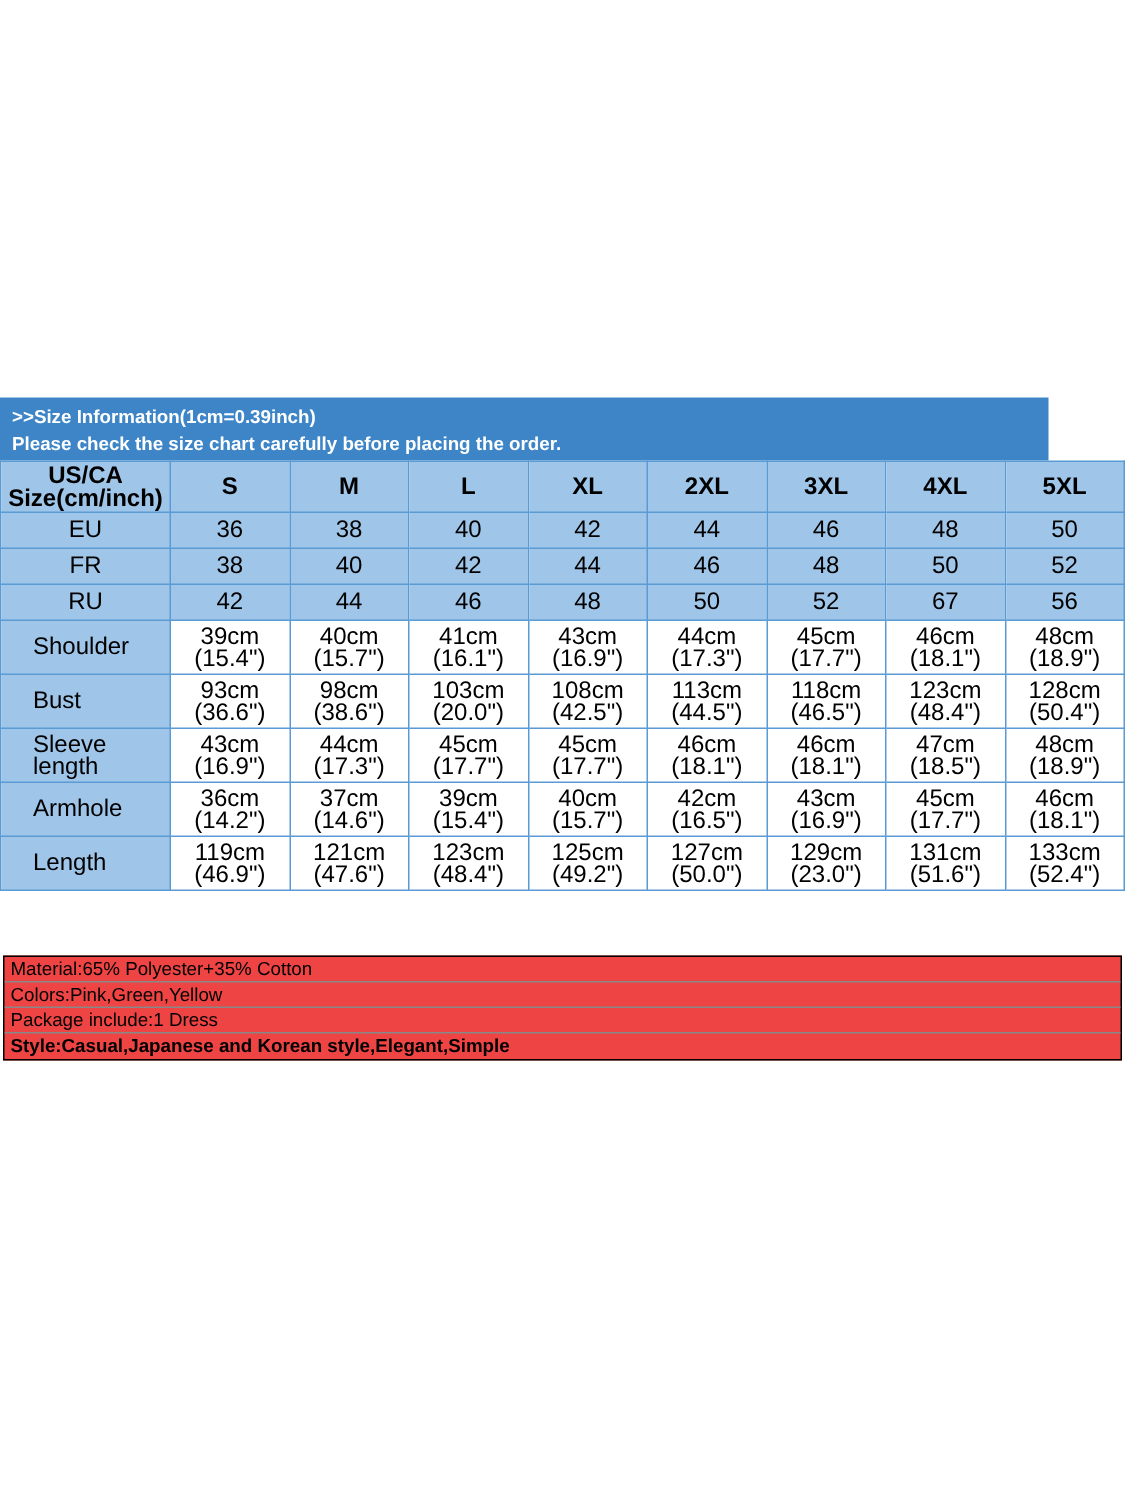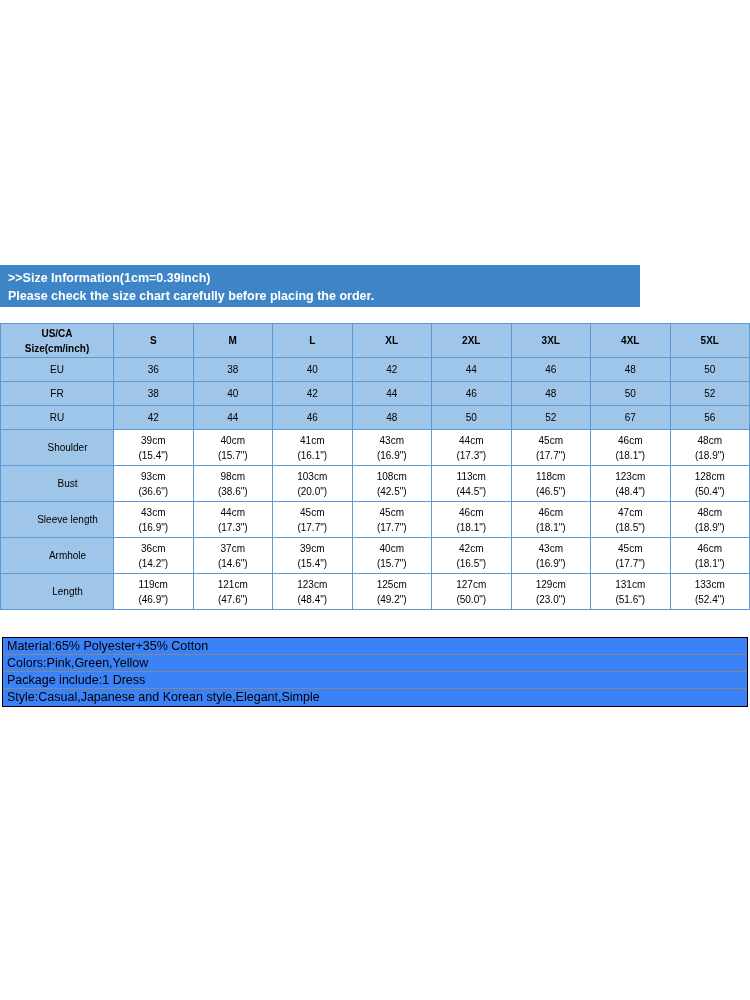--- a/index.html
+++ b/index.html
@@ -7,57 +7,57 @@
   body {
     width:750px; height:1000px;
     font-family:"Liberation Sans", sans-serif;
     color:#000;
     position:relative;
   }
   .page { position:relative; width:750px; height:1000px; background:#fff; overflow:hidden; }
 
   
   .banner {
-    position:absolute; top:265px; left:0; width:640px; height:42px;
+    position:absolute; top:265px; left:0; width:699px; height:42px;
     background:#3d85c6; color:#ffffff; font-weight:bold; font-size:12.5px;
     padding:4px 0 0 8px;
   }
   .banner div { line-height:18px; white-space:nowrap; }
 
   
   table.size-table {
     position:absolute; top:307px; left:0; width:750px;
-    border-collapse:collapse; font-size:10px; table-layout:fixed;margin-top:16px;
+    border-collapse:collapse; font-size:16px; table-layout:fixed;
   }
   table.size-table td {
     border:1px solid #5b9bd5;
     text-align:center; vertical-align:middle;
     overflow:hidden;
   }
   col.c0 { width:113px; }
   .hdr { background:#9fc5e8; font-weight:bold; }
   .r-sizes td { height:34px; }
   .r-region td { height:24px; font-weight:normal; }
   .r-meas td { height:36px; line-height:15px; }
   .r-meas td.mlabel {
-    background:#9fc5e8; text-align:center; padding-left:21px; font-weight:normal;
+    background:#9fc5e8; text-align:left; padding-left:21px; font-weight:normal;
   }
   .pre { white-space:pre-line; line-height:15px; }
 
   
   .info {
     position:absolute; top:637px; left:2px; width:746px;
-    border:1px solid #000; font-size:12.5px; background:#3b82f6;
+    border:1px solid #000; font-size:12.5px; background:#ef4444;
   }
   .info .line {
     height:17px; line-height:16px; padding:0 4px;
     border-bottom:1px solid #888;
     white-space:nowrap; overflow:hidden;
   }
-  .info .line:last-child { border-bottom:none; }
+  .info .line:last-child { border-bottom:none;font-weight:bold; }
 </style>
 </head>
 <body>
 
 <div class="page">
 
   <div class="banner">
     <div>&gt;&gt;Size Information(1cm=0.39inch)</div>
     <div>Please check the size chart carefully before placing the order.</div>
   </div>

